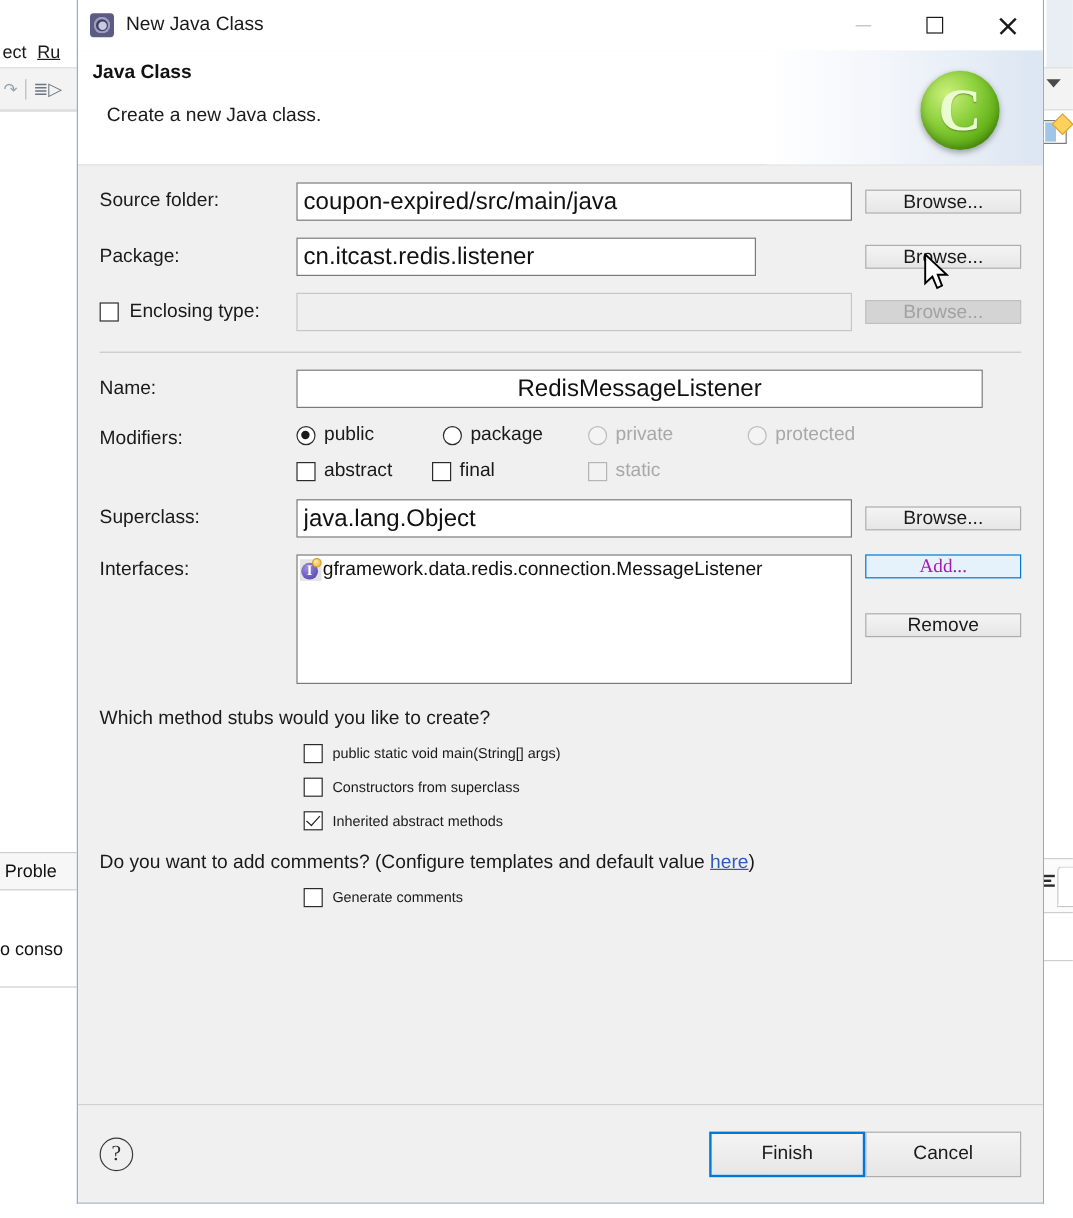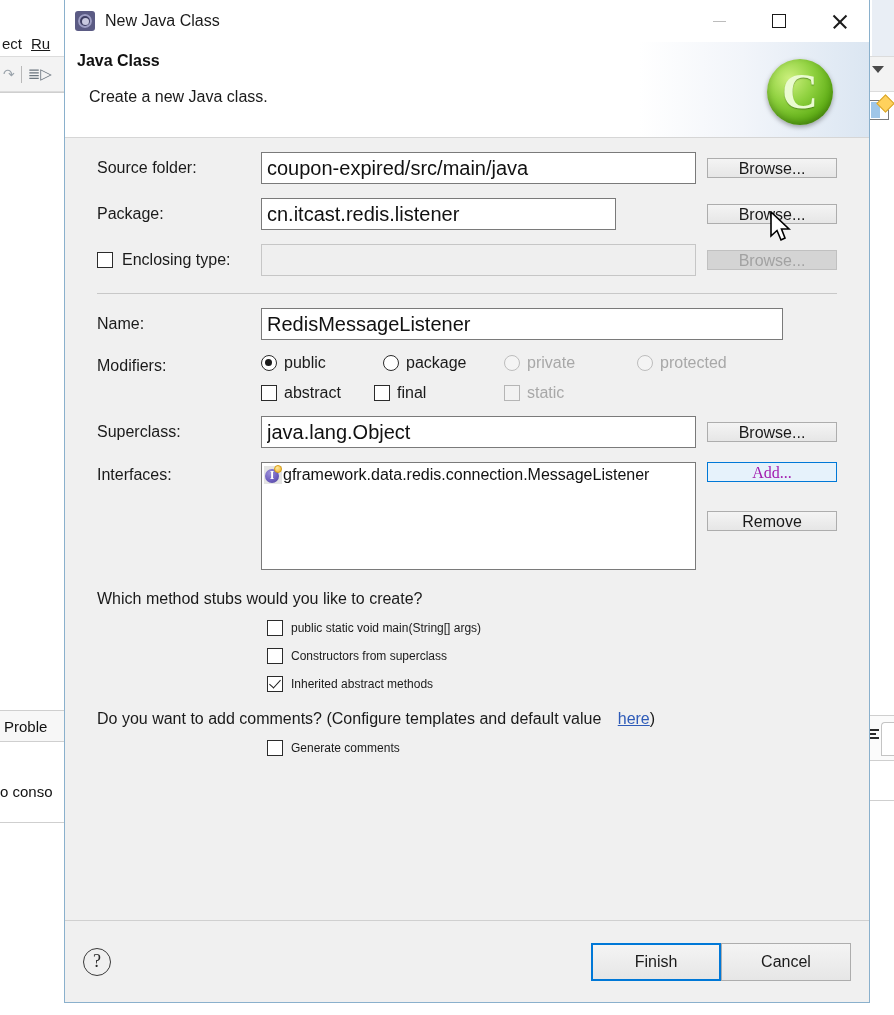--- a/index.html
+++ b/index.html
@@ -154,21 +154,21 @@
     box-shadow: 0 2px 5px rgba(0,0,0,0.35), inset 0 -3px 7px rgba(0,0,0,0.22);
     display: flex; align-items: center; justify-content: center;
   }
   .banner-icon .c-glyph {
     font-family: "Liberation Serif", serif;
     font-size: 50px; font-weight: bold; color: #eafbd0; line-height: 1;
     margin-top: -3px; text-shadow: 0 1px 1px rgba(40,80,10,0.5);
   }
 
   
-  .dlg-body { flex: 1 1 auto; background: #f0f0f0; position: relative; padding: 0 32px; }
+  .dlg-body { flex: 1 1 auto; background: #f0f0f0; position: relative; padding: 0 18px; }
 
   .row { display: flex; align-items: center; margin-top: 14px; }
   .row-label { width: 164px; flex: none; font-size: 16px; color: #1a1a1a; }
 
   input.txt {
     height: 32px; border: 1px solid #7a7a7a; background: #ffffff;
     font-family: "Liberation Sans", sans-serif; font-size: 20px; color: #111;
     padding: 0 5px; outline: none;
   }
   input.txt:disabled { background: #efefef; border-color: #c6c6c6; color: #a0a0a0; }
@@ -242,21 +242,21 @@
     background: radial-gradient(circle at 35% 30%, #ffe9a3, #f0b429);
     border: 1px solid #d89d14;
   }
 
   
   .cursor { position: absolute; pointer-events: none; }
 
   .section-q { font-size: 16px; color: #1a1a1a; margin-top: 20px; }
   .stub-row { display: flex; align-items: center; gap: 8px; margin-top: 12px; margin-left: 170px; font-size: 12px; color: #1a1a1a; }
   .comments-q { font-size: 16px; color: #1a1a1a; margin-top: 18px; }
-  .link { color: #2e5bb8; text-decoration: underline; cursor: pointer; margin-left: 12px; }
+  .link { color: #2e5bb8; text-decoration: underline; cursor: pointer; }
 
   
   .dlg-footer {
     flex: none; height: 82px; border-top: 1px solid #d0d0d0; background: #f0f0f0;
     display: flex; align-items: center; padding: 0 18px;
   }
   .help-icon {
     width: 28px; height: 28px; border-radius: 50%; border: 1.6px solid #3a3a3a;
     display: flex; align-items: center; justify-content: center;
     font-size: 18px; color: #2a2a2a; font-family: "Liberation Serif", serif;
@@ -352,21 +352,21 @@
         <span>Enclosing type:</span>
       </span>
       <input class="txt" style="width: 474px;" disabled="" value="">
       <button class="btn disabled" style="margin-left:11px;">Browse...</button>
     </div>
 
     <div class="hr"></div>
 
     <div class="row">
       <span class="row-label">Name:</span>
-      <input class="txt" style="width: 522px;" value="RedisMessageListener">
+      <input class="txt" style="width: 572px; text-align: center;" value="RedisMessageListener">
     </div>
 
     <div class="row" style="align-items:flex-start;">
       <span class="row-label" style="padding-top:3px;">Modifiers:</span>
       <div>
         <div style="display:flex;align-items:center;">
           <span class="opt" style="width:122px;">
             <span class="radio selected"></span>
             <span>public</span>
           </span>

